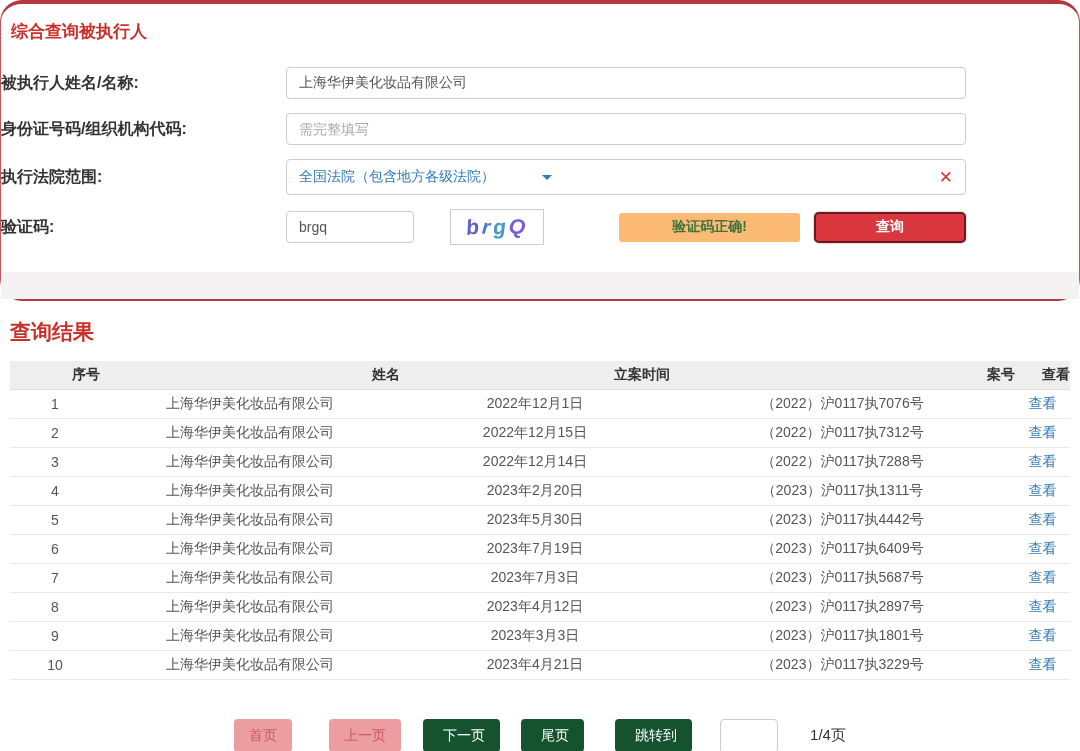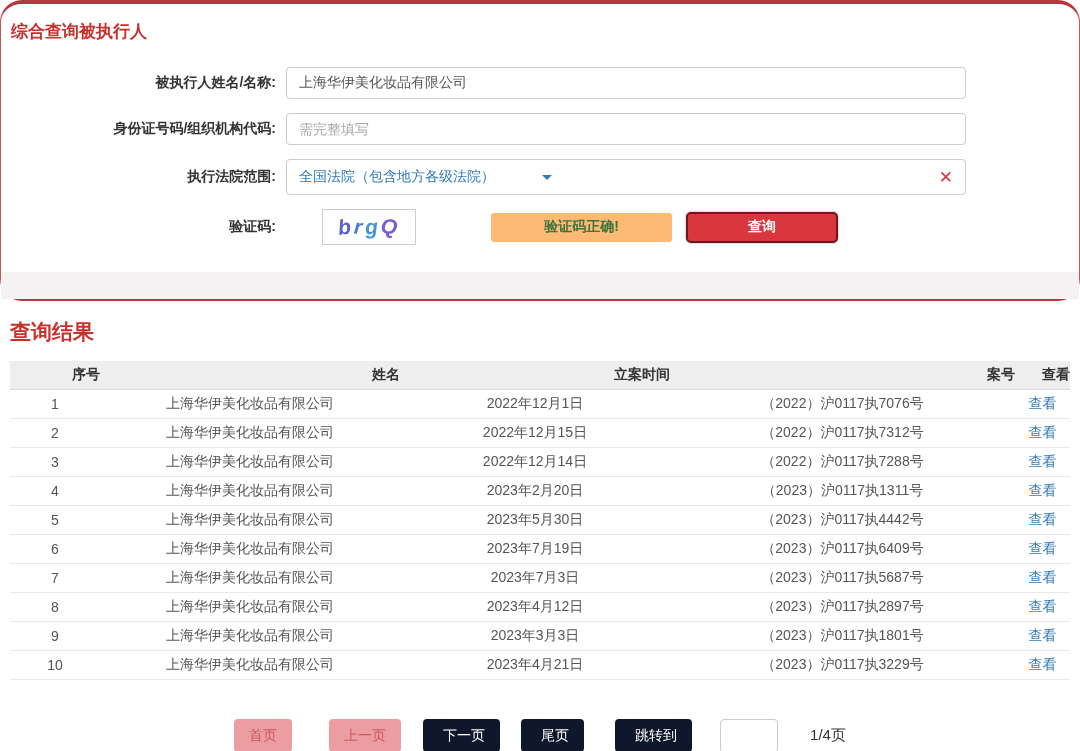--- a/index.html
+++ b/index.html
@@ -11,21 +11,21 @@
     border-top:4px solid #b5383d;
     border-left:1px solid #c4575b;
     border-right:1px solid #c4575b;
     border-bottom:2px solid #b5383d;
     background:#fff;
     border-radius:22px;
   }
   .panel-title { color:#c9302c; font-size:17px; font-weight:bold; padding:16px 0 0 10px; }
   .form { margin-top:24px; }
   .form-row { display:flex; align-items:center; margin-bottom:14px; }
-  .form-label { width:285px; text-align:right; font-size:14px; font-weight:bold; color:#333; padding-right:10px; flex:none; }
+  .form-label { width:285px; font-size:16px; font-weight:bold; color:#333; padding-right:10px; flex:none; }
   .text-input {
     width:680px; height:32px; border:1px solid #ccc; border-radius:4px;
     padding:0 12px; font-size:14px; color:#555; outline:none;
     font-family:"Liberation Sans","DejaVu Sans",sans-serif;
   }
   .text-input::placeholder { color:#aaa; }
 
   .court-box {
     width:680px; height:36px; border:1px solid #ccc; border-radius:4px;
     display:flex; align-items:center; padding:0 12px; background:#fff;
@@ -66,21 +66,21 @@
   thead th { background:#eeeeee; height:28px; font-size:14px; font-weight:bold; color:#333; text-align:right; border-bottom:1px solid #ddd; }
   tbody td { height:29px; font-size:14px; color:#555; text-align:center; border-bottom:1px solid #e8e8e8; }
   a.view-link { color:#337ab7; text-decoration:none; cursor:pointer; }
 
   
   .pagination { margin-top:39px; display:flex; align-items:center; justify-content:center; }
   .pg-btn {
     height:33px; padding:0 15px; border:none; border-radius:4px; color:#fff;
     font-size:14px; cursor:pointer; font-family:"Liberation Sans","DejaVu Sans",sans-serif;
   }
-  .pg-btn.active { background:#0f172a;padding-left:20px; }
+  .pg-btn.active { background:#14532d;padding-left:20px; }
   .pg-btn.disabled { background:#eb9da1; color:#cb5b61; cursor:default; }
   .pg-first{ margin-right:37px; } .pg-prev{ margin-right:22px; } .pg-next{ margin-right:21px; }
   .pg-last{ margin-right:31px; } .pg-jump{ margin-right:28px;font-family:Liberation Mono, monospace; }
   .jump-input { width:58px; height:34px; border:1px solid #ccc; border-radius:4px; outline:none; font-size:14px; text-align:center; }
   .page-info { margin-left:32px; font-size:15px; color:#333; }
 </style>
 </head>
 <body>
 
 <div class="panel">
@@ -103,20 +103,21 @@
         <span class="court-select">
           <span>全国法院（包含地方各级法院）</span>
           <span class="caret"></span>
         </span>
         <span class="court-clear">✕</span>
       </div>
     </div>
 
     <div class="form-row">
       <div class="form-label">验证码:</div>
+      <input class="text-input captcha-input" type="text" value="brgq" style="">
       <div class="captcha-img">
         <span class="c0">b</span>
         <span class="c1">r</span>
         <span class="c2">g</span>
         <span class="c3">Q</span>
       </div>
       <div class="captcha-status">验证码正确!</div>
       <button class="query-btn">查询</button>
     </div>
   </div>

